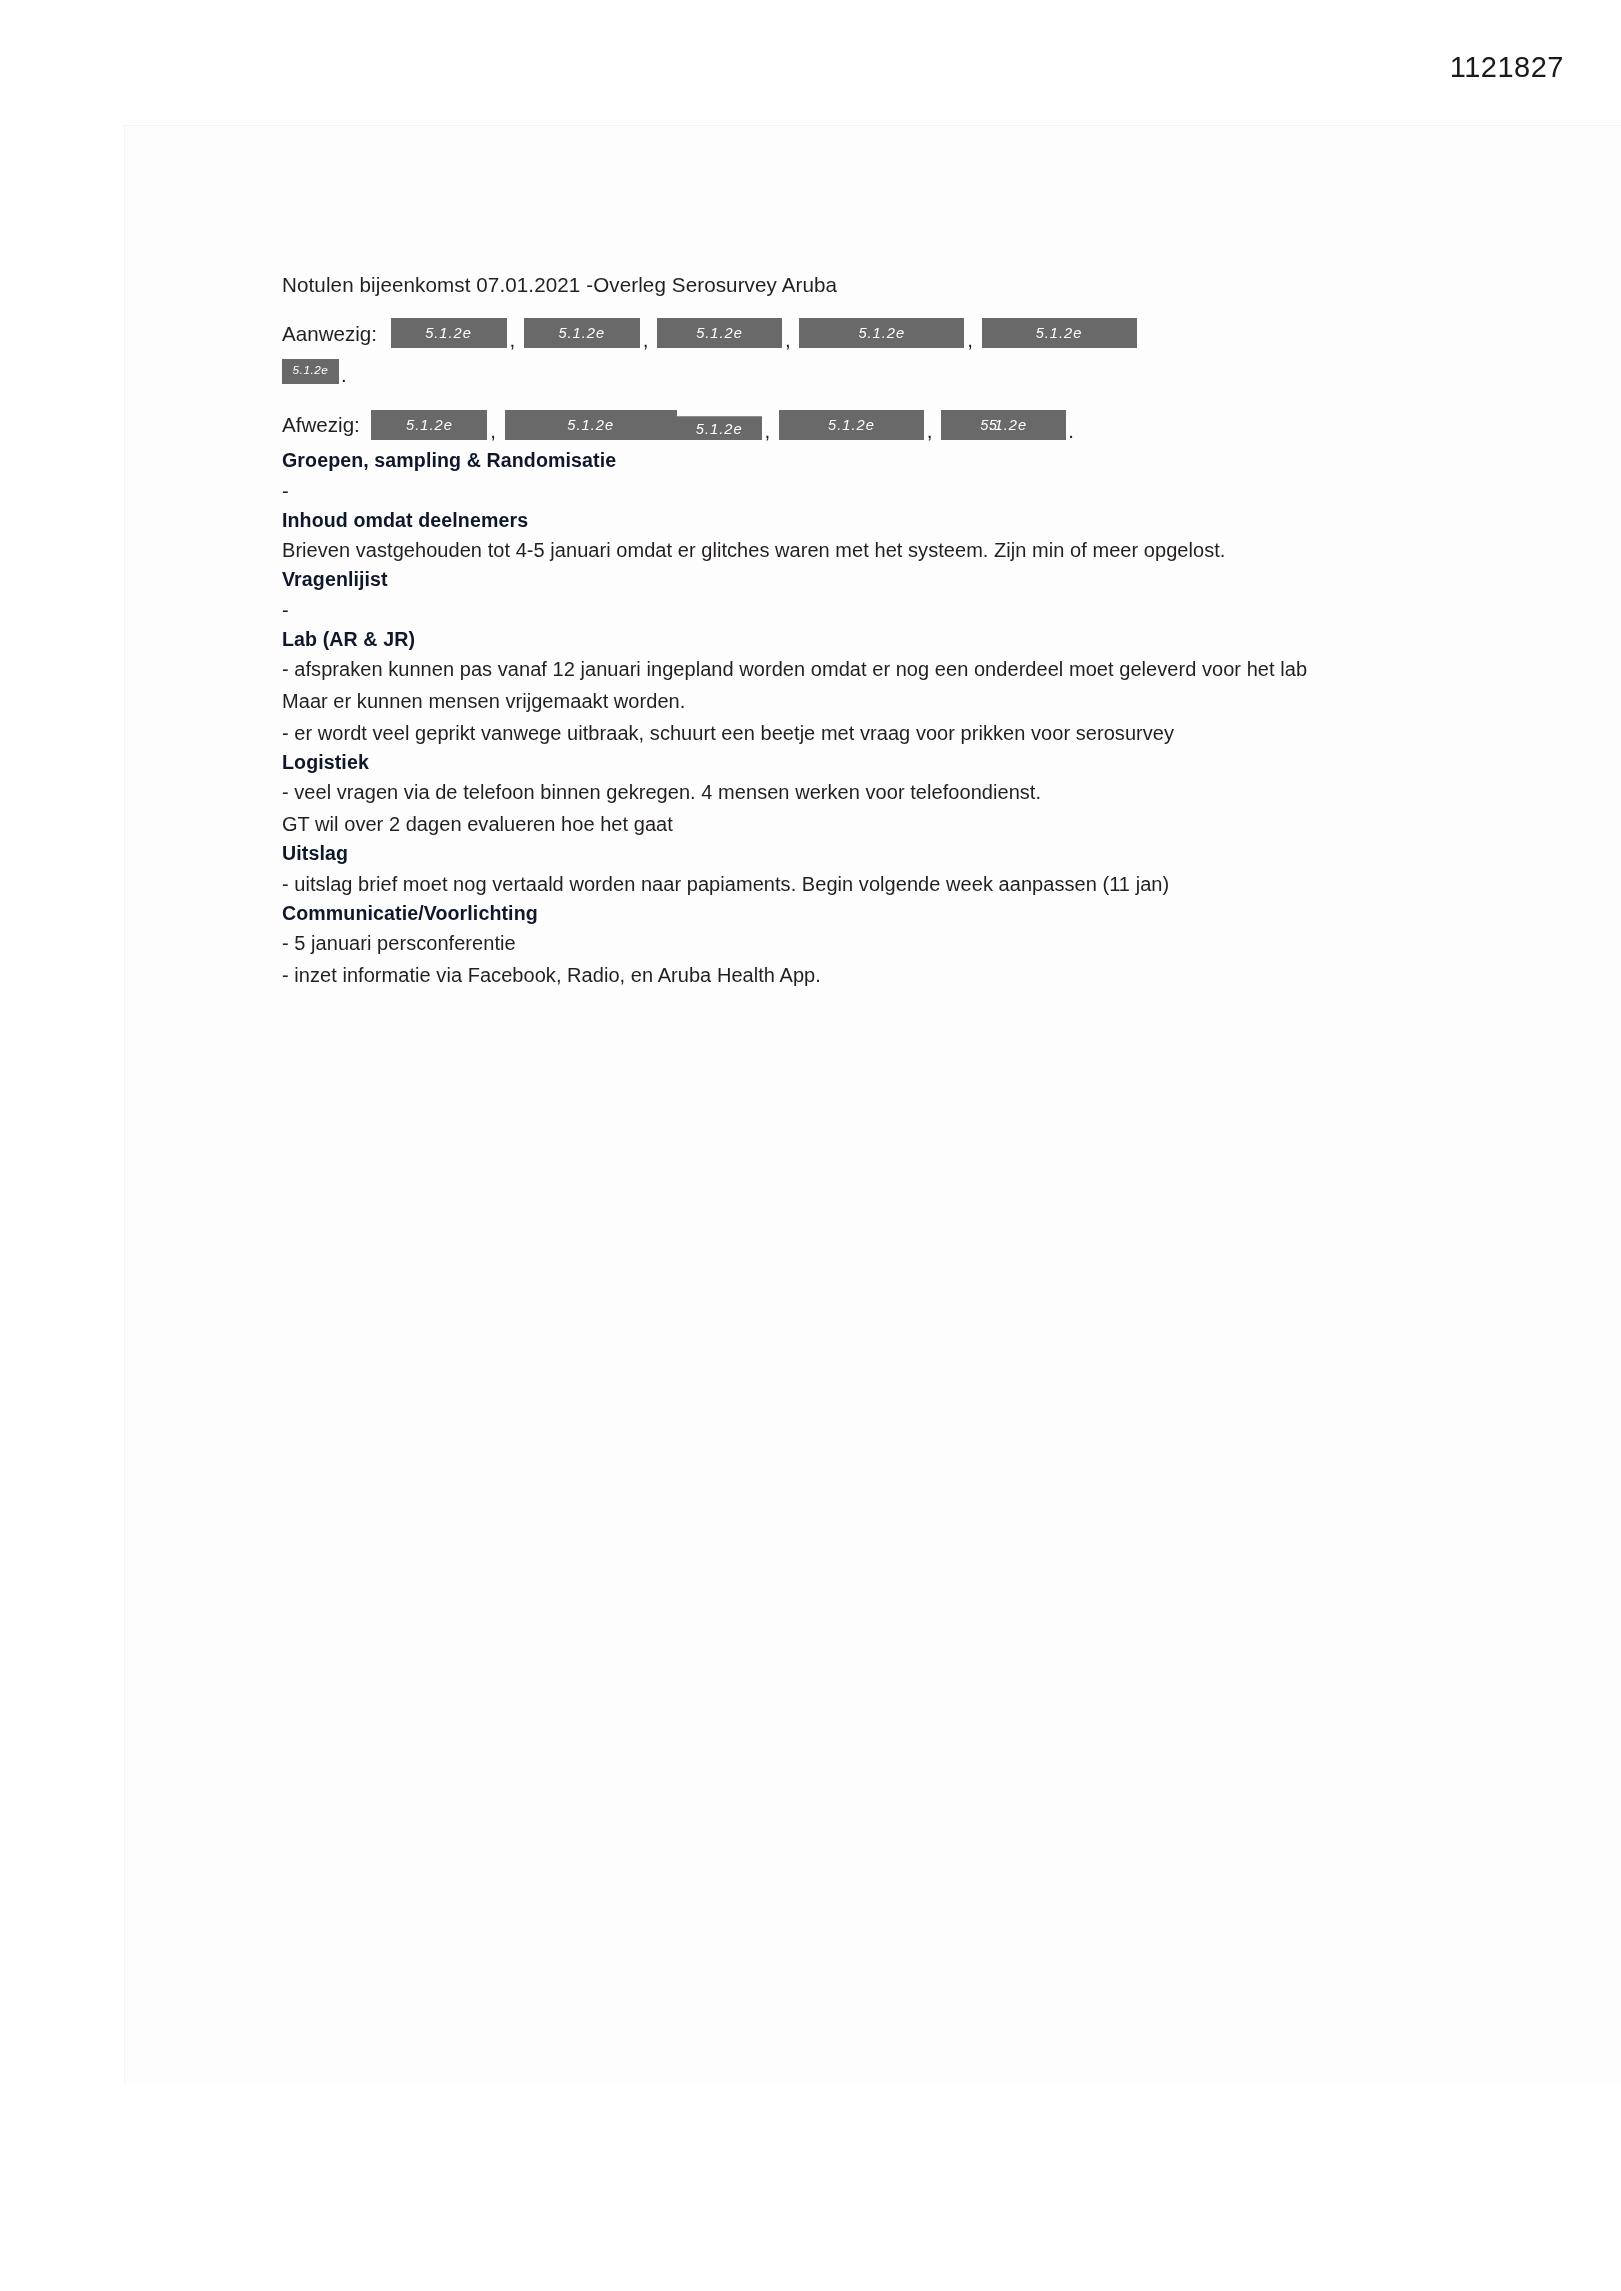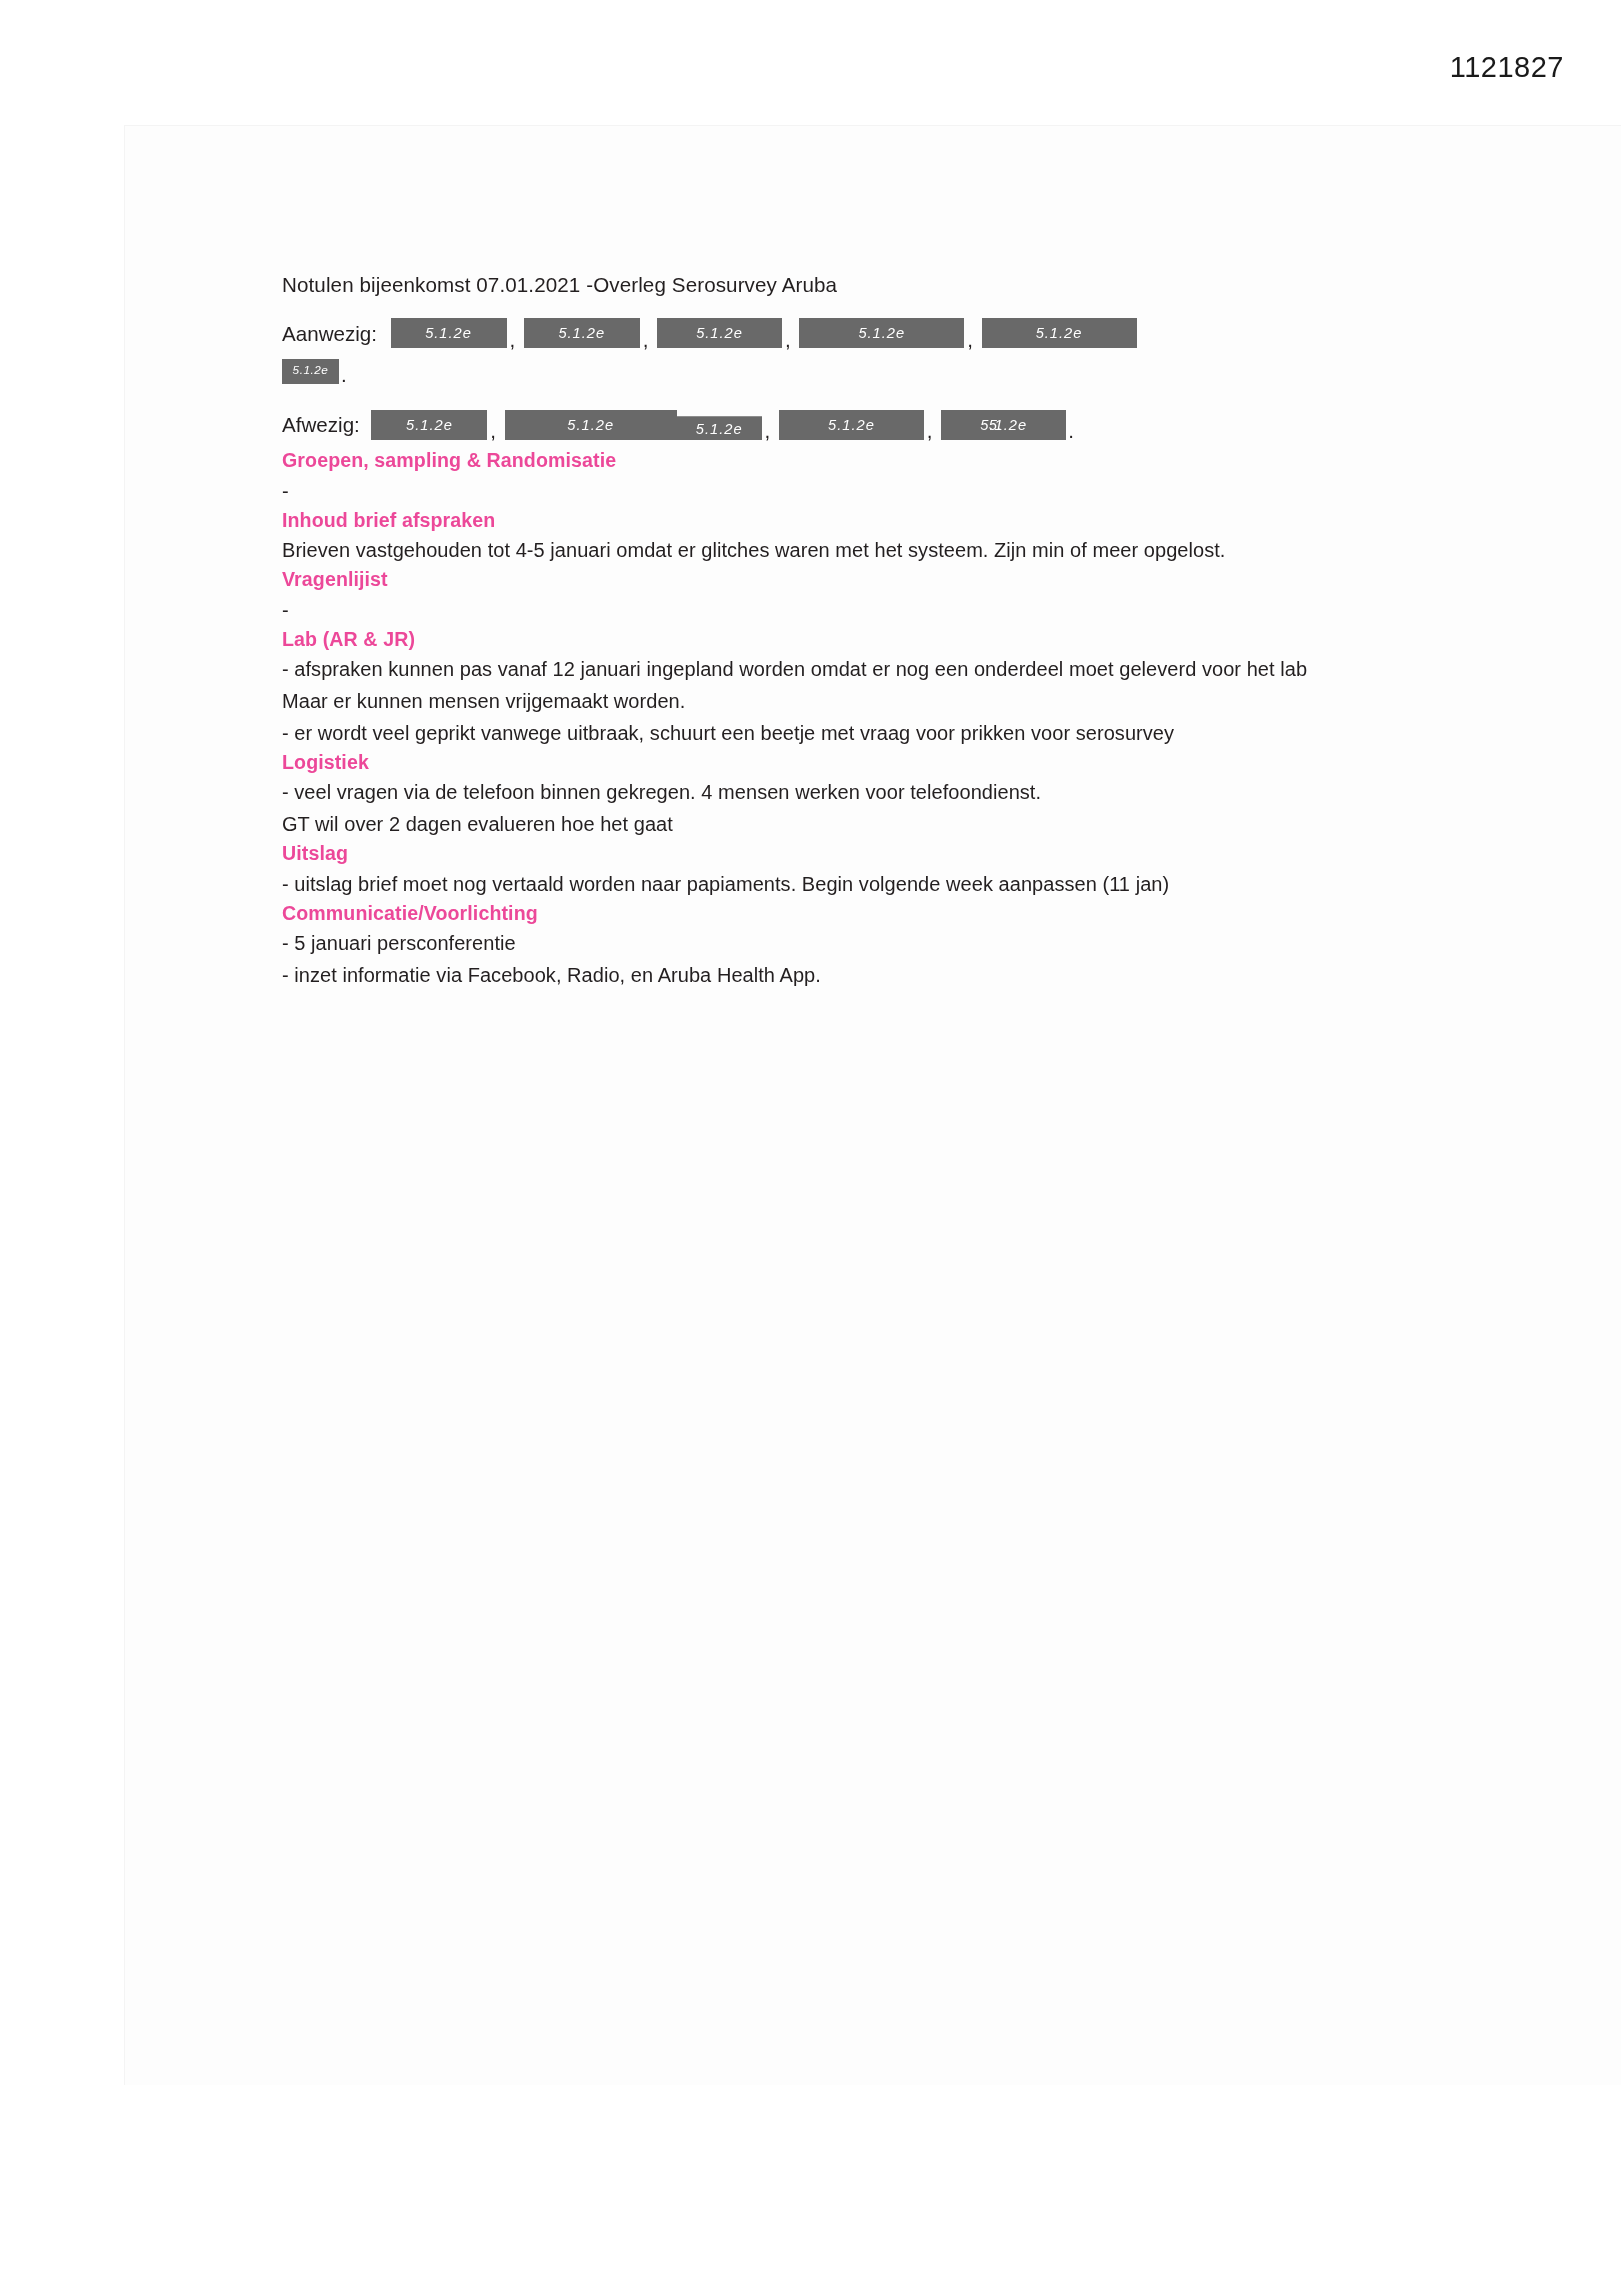--- a/index.html
+++ b/index.html
@@ -144,21 +144,21 @@
     position: relative;
     top: 5.9px;
   }
 
   h2.section-heading {
     font-size: 19.6px;
     font-weight: bold;
     line-height: 27.4px;
     margin: 0;
     padding: 0;
-    color: #ec4899;
+    color: #0f172a;
     letter-spacing: 0.1px;
   }
 
   p.body-line {
     font-size: 20px;
     line-height: 32px;
     margin: 0;
     padding: 0;
     color: #231f20;
     letter-spacing: 0.05px;
@@ -204,21 +204,21 @@
     <span class="redaction r-std" style="width:145px;"><span>5.1.2e</span></span><span class="comma">,</span>
     <span class="redaction r-dual" style="width:125px;"><span class="inner">
           <span class="dual-a">5.</span>
           <span class="dual-b">5.1.2e</span>
         </span></span><span class="period">.</span>
   </div>
 
   <h2 class="section-heading sp-big">Groepen, sampling &amp; Randomisatie</h2>
   <p class="body-line sp-after-heading">-</p>
 
-  <h2 class="section-heading sp-para">Inhoud brief afspraken</h2>
+  <h2 class="section-heading sp-para">Inhoud omdat deelnemers</h2>
   <p class="body-line sp-after-heading">Brieven vastgehouden tot 4-5 januari omdat er glitches waren met het systeem. Zijn min of meer opgelost.</p>
 
   <h2 class="section-heading sp-big">Vragenlijist</h2>
   <p class="body-line sp-after-heading">-</p>
 
   <h2 class="section-heading sp-big">Lab (AR &amp; JR)</h2>
   <p class="body-line sp-after-heading">- afspraken kunnen pas vanaf 12 januari ingepland worden omdat er nog een onderdeel moet geleverd voor het lab</p>
   <p class="body-line sp-para">Maar er kunnen mensen vrijgemaakt worden.</p>
   <p class="body-line sp-para">- er wordt veel geprikt vanwege uitbraak, schuurt een beetje met vraag voor prikken voor serosurvey</p>
 

